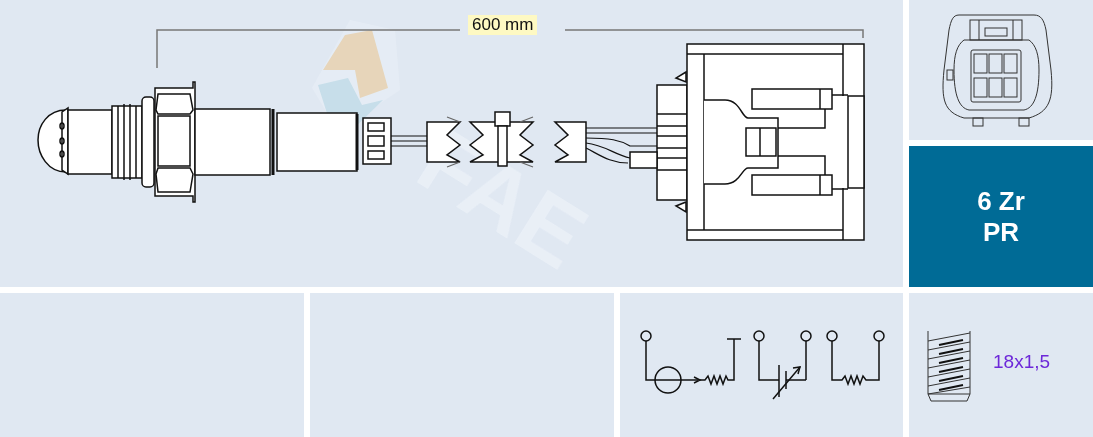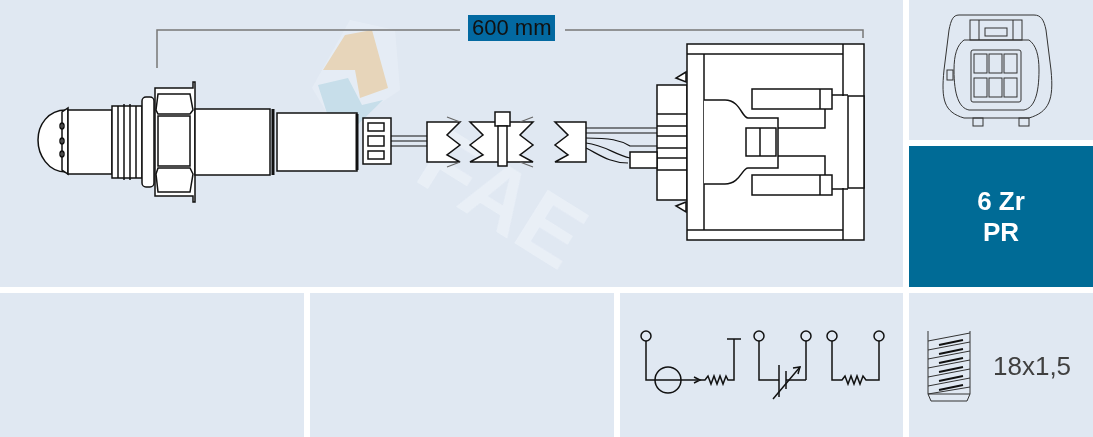--- a/index.html
+++ b/index.html
@@ -11,22 +11,22 @@
   #main-panel { left: 0; top: 0; width: 903px; height: 287px; }
   #connector-panel { left: 909px; top: 0; width: 184px; height: 140px; }
   #type-panel { left: 909px; top: 146px; width: 184px; height: 141px; background: #006b96; color: #fff;
     display: flex; flex-direction: column; align-items: center; justify-content: center; }
   #type-panel .line { font-size: 26px; font-weight: bold; line-height: 31px; letter-spacing: 0px; }
   #bottom-1 { left: 0; top: 293px; width: 304px; height: 144px; }
   #bottom-2 { left: 310px; top: 293px; width: 304px; height: 144px; }
   #bottom-3 { left: 620px; top: 293px; width: 283px; height: 144px; }
   #bottom-4 { left: 909px; top: 293px; width: 184px; height: 144px; }
   svg { position: absolute; left: 0; top: 0; }
-  .dim-label { position: absolute; left: 468px; top: 15px; font-size: 22px; color: #111; background: #0369a1; padding: 0 4px; }
-  .thread-label { position: absolute; left: 993px; top: 352px; font-size: 26px; color: #404040; text-align: right; }
+  .dim-label { position: absolute; left: 468px; top: 15px; font-size: 17px; color: #111; background: #fef9c3; padding: 0 4px; }
+  .thread-label { position: absolute; left: 993px; top: 352px; font-size: 19px; color: #6d28d9; text-align: right; }
 </style>
 </head>
 <body>
 
 <div class="panel" id="main-panel">
   <svg width="903" height="287" viewBox="0 0 903 287">
 
     <g opacity="0.9">
       <polygon points="312,88 350,20 395,30 400,90 370,110 330,118" fill="#e6edf5"></polygon>
       <polygon points="323,70 345,35 372,30 388,88 360,98 355,70" fill="#e8d3b4"></polygon>

